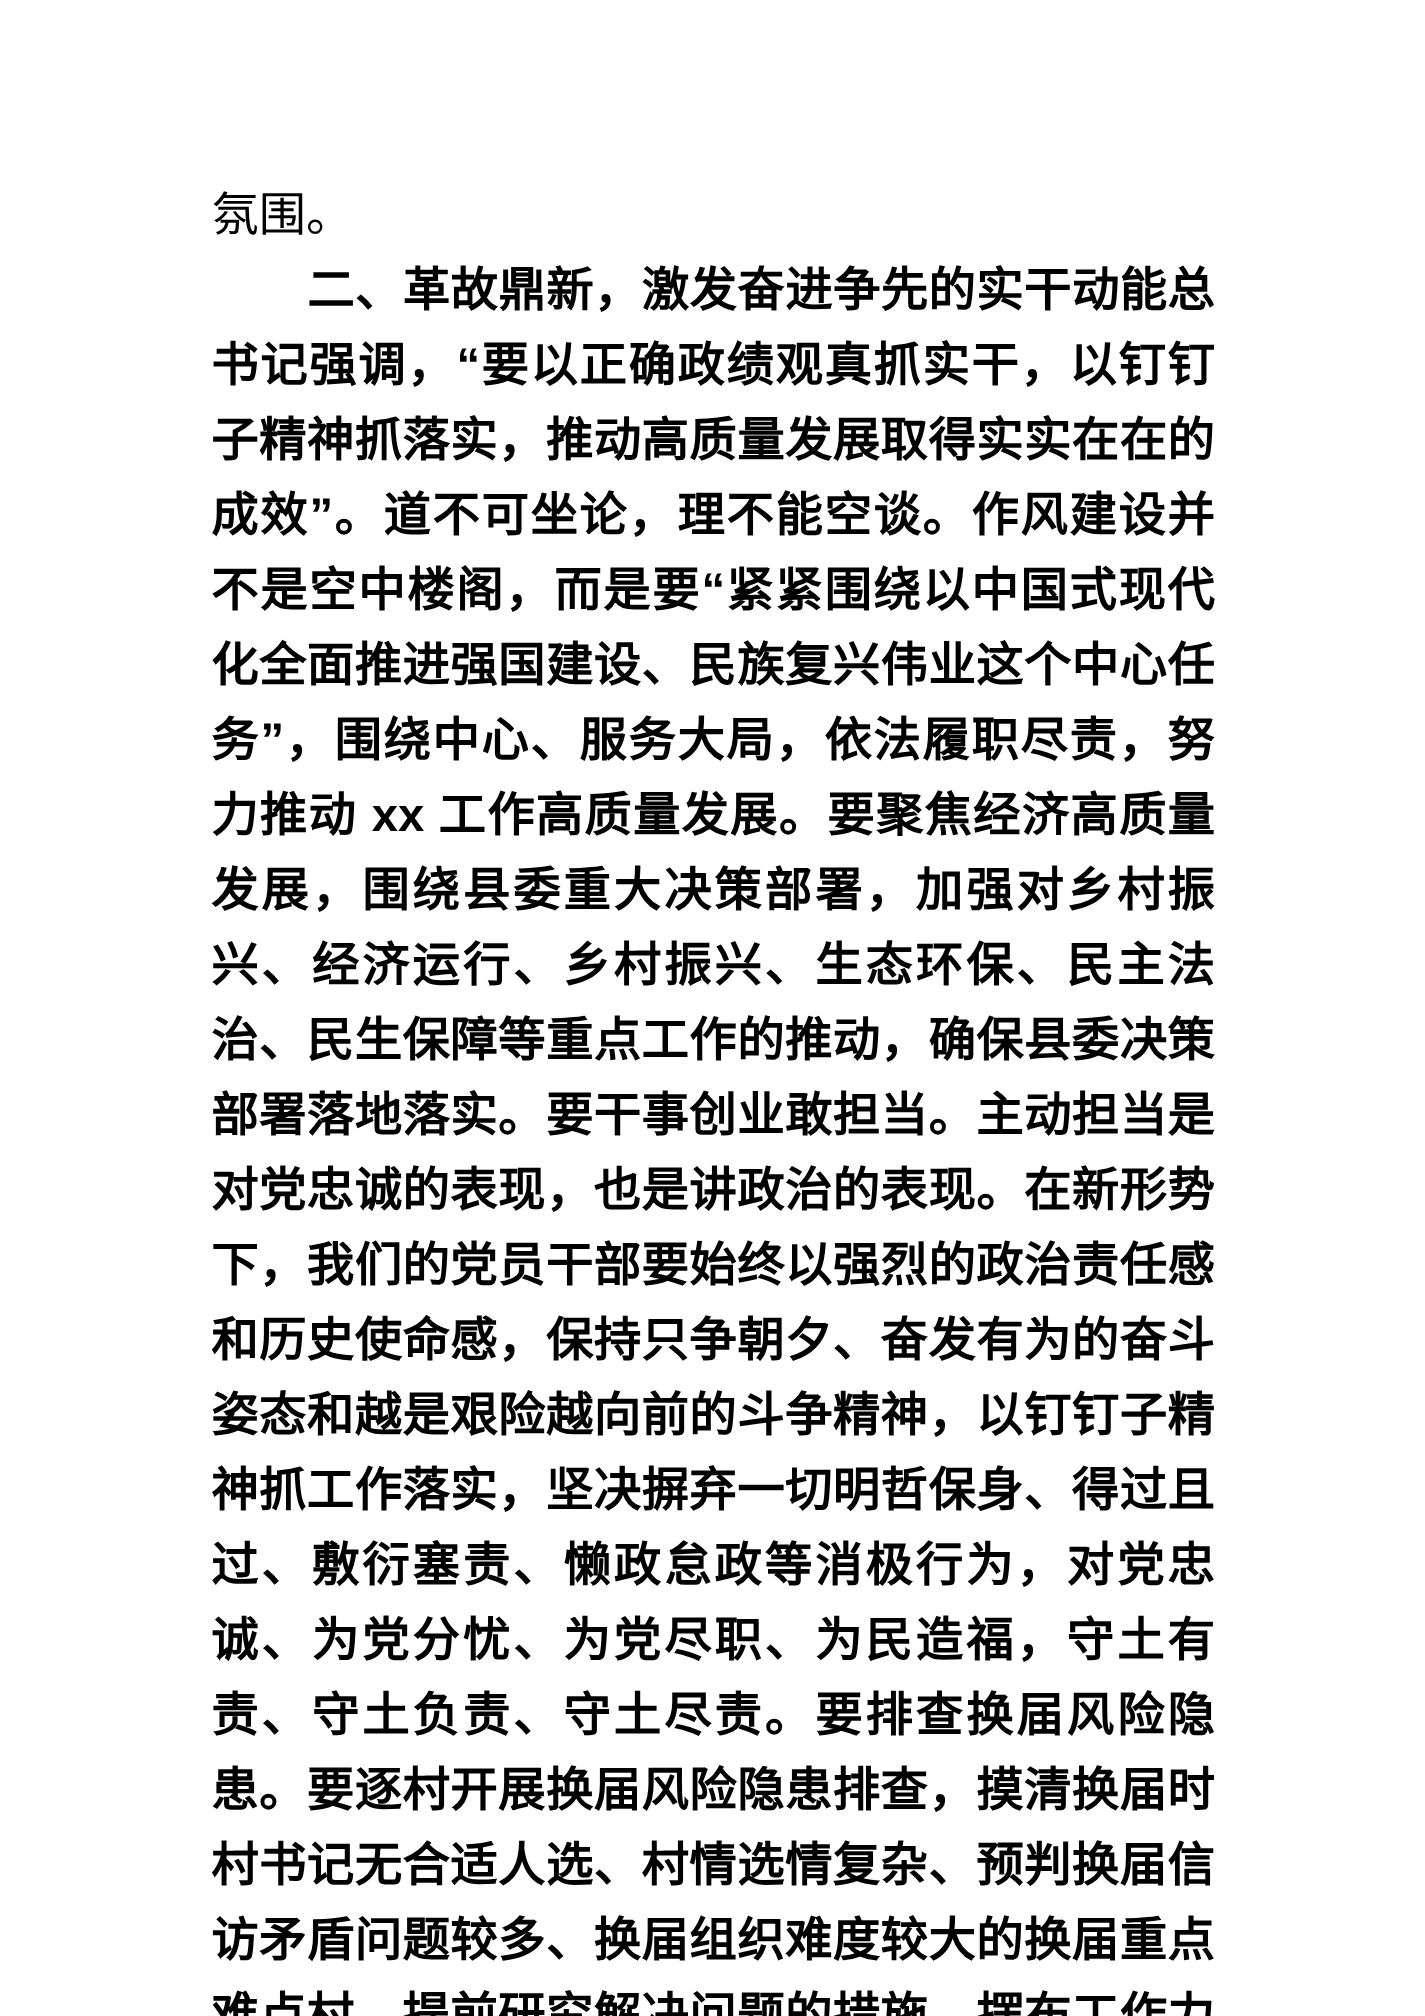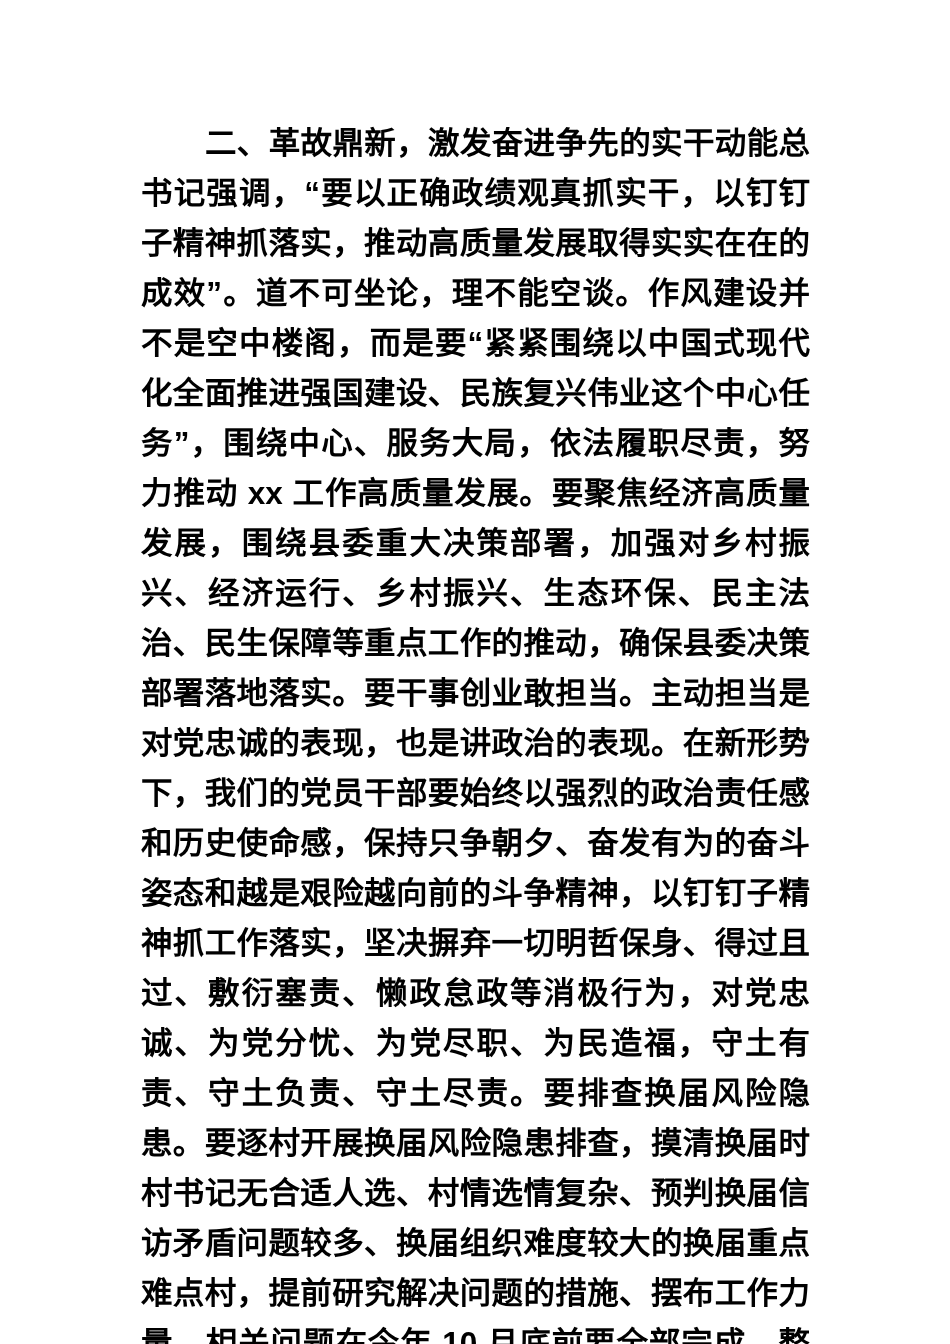--- a/index.html
+++ b/index.html
@@ -44,17 +44,18 @@
   .para + .para {
     margin-top: 0;
   }
 </style>
 </head>
 <body>
 
 <div class="page">
   <div class="text-column">
 
+    <p class="para para-regular">氛围。</p>
 
     <p class="para para-emphasis">二、革故鼎新，激发奋进争先的实干动能总书记强调，“要以正确政绩观真抓实干，以钉钉子精神抓落实，推动高质量发展取得实实在在的成效”。道不可坐论，理不能空谈。作风建设并不是空中楼阁，而是要“紧紧围绕以中国式现代化全面推进强国建设、民族复兴伟业这个中心任务”，围绕中心、服务大局，依法履职尽责，努力推动 xx 工作高质量发展。要聚焦经济高质量发展，围绕县委重大决策部署，加强对乡村振兴、经济运行、乡村振兴、生态环保、民主法治、民生保障等重点工作的推动，确保县委决策部署落地落实。要干事创业敢担当。主动担当是对党忠诚的表现，也是讲政治的表现。在新形势下，我们的党员干部要始终以强烈的政治责任感和历史使命感，保持只争朝夕、奋发有为的奋斗姿态和越是艰险越向前的斗争精神，以钉钉子精神抓工作落实，坚决摒弃一切明哲保身、得过且过、敷衍塞责、懒政怠政等消极行为，对党忠诚、为党分忧、为党尽职、为民造福，守土有责、守土负责、守土尽责。要排查换届风险隐患。要逐村开展换届风险隐患排查，摸清换届时村书记无合适人选、村情选情复杂、预判换届信访矛盾问题较多、换届组织难度较大的换届重点难点村，提前研究解决问题的措施、摆布工作力量，相关问题在今年 10 月底前要全部完成，整顿不到位的村不得</p>
 
   </div>
 </div>
 
 </body></html>

